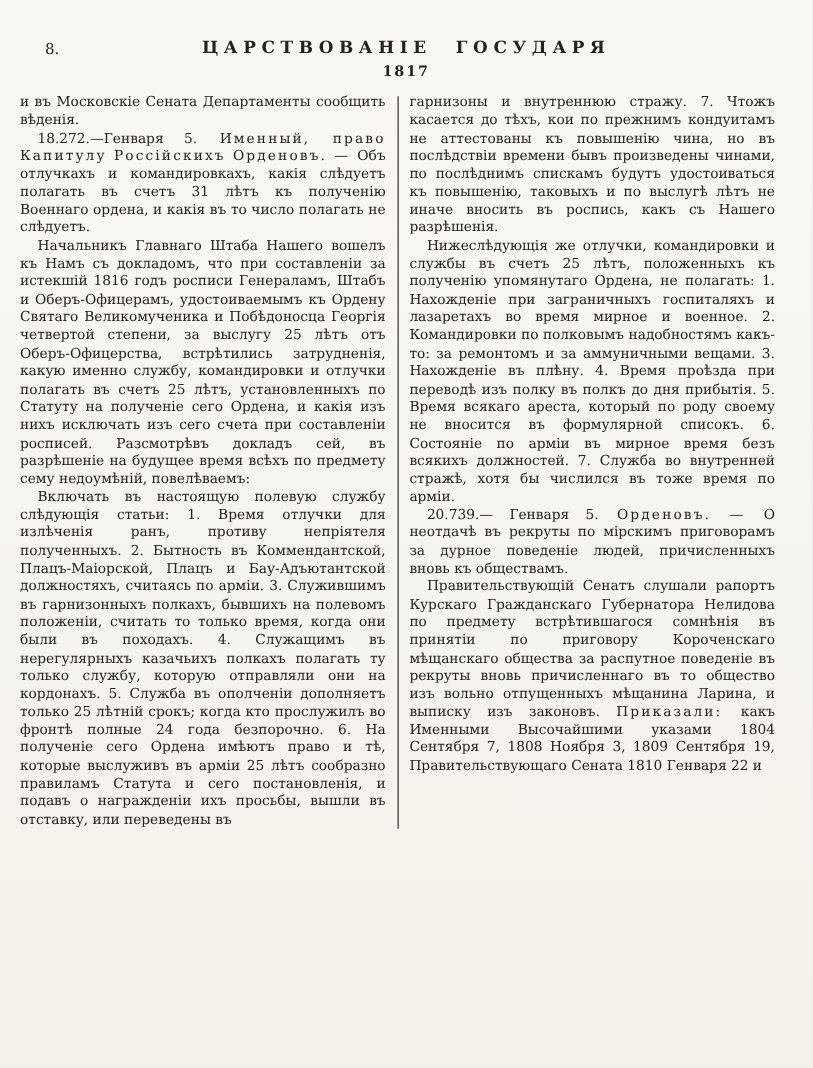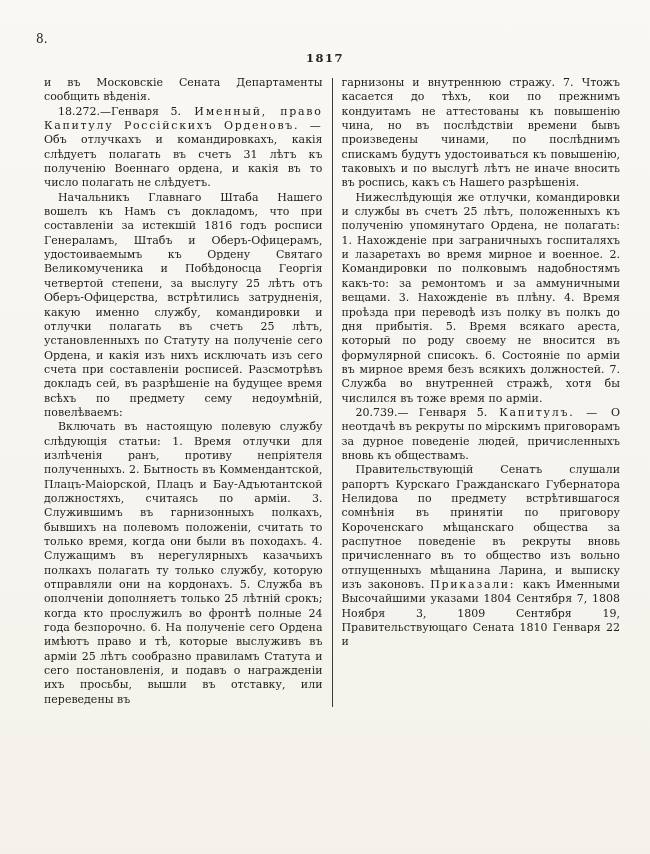--- a/index.html
+++ b/index.html
@@ -29,29 +29,29 @@
     top: 32px;
     font-size: 12px;
   }
   .title {
     font-size: 13.5px;
     letter-spacing: 4.5px;
     word-spacing: 10px;
     font-weight: bold;
   }
   .year {
-    margin-top: 21px;
+    margin-top: 4px;
     font-size: 11.5px;
     font-weight: bold;
     letter-spacing: 1.5px;
   }
   .columns {
     display: flex;
     align-items: stretch;
-    margin: 11px 30px 0 44px;
+    margin: 11px 30px 0 16px;
   }
   .col {
     flex: 1 1 0;
     font-size: 11px;
     line-height: 14.35px;
     text-align: justify;
     overflow: hidden;
   }
   .divider {
     width: 1px;
@@ -63,30 +63,31 @@
   span.n { }
   span.i { }
   span.sp { letter-spacing: 1.7px; }
 </style>
 </head>
 <body>
 
 <div class="page">
   <div class="header">
     <span class="pagenum">8.</span>
+    <div class="title">ЦАРСТВОВАНІЕ ГОСУДАРЯ</div>
     <div class="year">1817</div>
   </div>
   <div class="columns">
     <div class="col" id="col-left">
         <p class="para"><span class="n">и въ Московскіе Сената Департаменты сообщить вѣденія.</span></p>
         <p class="para indent"><span class="n">18.272.—</span><span class="i">Генваря 5.</span><span class="sp"> Именный, право Капитулу Россійскихъ Орденовъ. — </span><span class="i">Объ отлучкахъ и командировкахъ, какія слѣдуетъ полагать въ счетъ 31 лѣтъ къ полученію Военнаго ордена, и какія въ то число полагать не слѣдуетъ.</span></p>
         <p class="para indent"><span class="n">Начальникъ Главнаго Штаба Нашего вошелъ къ Намъ съ докладомъ, что при составленіи за истекшій 1816 годъ росписи Генераламъ, Штабъ и Оберъ-Офицерамъ, удостоиваемымъ къ Ордену Святаго Великомученика и Побѣдоносца Георгія четвертой степени, за выслугу 25 лѣтъ отъ Оберъ-Офицерства, встрѣтились затрудненія, какую именно службу, командировки и отлучки полагать въ счетъ 25 лѣтъ, установленныхъ по Статуту на полученіе сего Ордена, и какія изъ нихъ исключать изъ сего счета при составленіи росписей. Разсмотрѣвъ докладъ сей, въ разрѣшеніе на будущее время всѣхъ по предмету сему недоумѣній, повелѣваемъ:</span></p>
         <p class="para indent"><span class="n">Включать въ настоящую полевую службу слѣдующія статьи: 1. Время отлучки для излѣченія ранъ, противу непріятеля полученныхъ. 2. Бытность въ Коммендантской, Плацъ-Маіорской, Плацъ и Бау-Адъютантской должностяхъ, считаясь по арміи. 3. Служившимъ въ гарнизонныхъ полкахъ, бывшихъ на полевомъ положеніи, считать то только время, когда они были въ походахъ. 4. Служащимъ въ нерегулярныхъ казачьихъ полкахъ полагать ту только службу, которую отправляли они на кордонахъ. 5. Служба въ ополченіи дополняетъ только 25 лѣтній срокъ; когда кто прослужилъ во фронтѣ полные 24 года безпорочно. 6. На полученіе сего Ордена имѣютъ право и тѣ, которые выслуживъ въ арміи 25 лѣтъ сообразно правиламъ Статута и сего постановленія, и подавъ о награжденіи ихъ просьбы, вышли въ отставку, или переведены въ</span></p>
       </div>
     <div class="divider"></div>
     <div class="col" id="col-right">
         <p class="para"><span class="n">гарнизоны и внутреннюю стражу. 7. Чтожъ касается до тѣхъ, кои по прежнимъ кондуитамъ не аттестованы къ повышенію чина, но въ послѣдствіи времени бывъ произведены чинами, по послѣднимъ спискамъ будутъ удостоиваться къ повышенію, таковыхъ и по выслугѣ лѣтъ не иначе вносить въ роспись, какъ съ Нашего разрѣшенія.</span></p>
         <p class="para indent"><span class="n">Нижеслѣдующія же отлучки, командировки и службы въ счетъ 25 лѣтъ, положенныхъ къ полученію упомянутаго Ордена, не полагать: 1. Нахожденіе при заграничныхъ госпиталяхъ и лазаретахъ во время мирное и военное. 2. Командировки по полковымъ надобностямъ какъ-то: за ремонтомъ и за аммуничными вещами. 3. Нахожденіе въ плѣну. 4. Время проѣзда при переводѣ изъ полку въ полкъ до дня прибытія. 5. Время всякаго ареста, который по роду своему не вносится въ формулярной списокъ. 6. Состояніе по арміи въ мирное время безъ всякихъ должностей. 7. Служба во внутренней стражѣ, хотя бы числился въ тоже время по арміи.</span></p>
-        <p class="para indent"><span class="n">20.739.— </span><span class="i">Генваря 5.</span><span class="sp"> Капитулъ. — </span><span class="i">О неотдачѣ въ рекруты по мірскимъ приговорамъ за дурное поведеніе людей, причисленныхъ вновь къ обществамъ.</span></p>
+        <p class="para indent"><span class="n">20.739.— </span><span class="i">Генваря 5.</span><span class="sp"> Орденовъ. — </span><span class="i">О неотдачѣ въ рекруты по мірскимъ приговорамъ за дурное поведеніе людей, причисленныхъ вновь къ обществамъ.</span></p>
         <p class="para indent"><span class="n">Правительствующій Сенатъ слушали рапортъ Курскаго Гражданскаго Губернатора Нелидова по предмету встрѣтившагося сомнѣнія въ принятіи по приговору Короченскаго мѣщанскаго общества за распутное поведеніе въ рекруты вновь причисленнаго въ то общество изъ вольно отпущенныхъ мѣщанина Ларина, и выписку изъ законовъ. </span><span class="sp">Приказали: </span><span class="n">какъ Именными Высочайшими указами 1804 Сентября 7, 1808 Ноября 3, 1809 Сентября 19, Правительствующаго Сената 1810 Генваря 22 и</span></p>
       </div>
   </div>
 </div>
 
 </body></html>

